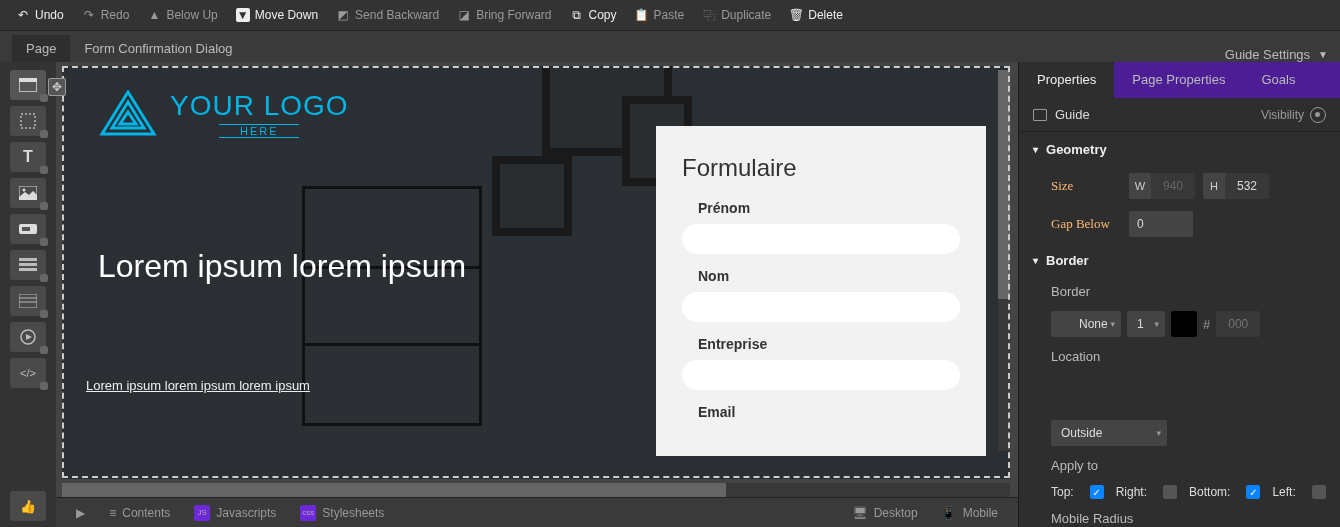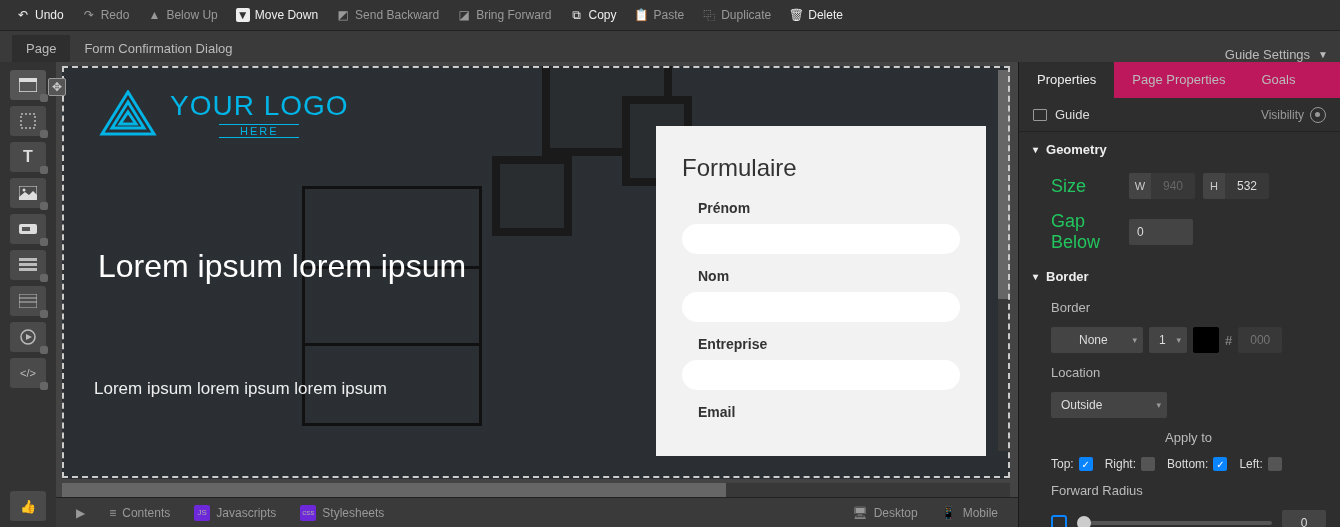--- a/index.html
+++ b/index.html
@@ -44,64 +44,64 @@
 .shelf::after { top: 66%; }
 
 
 .logo-box { position: absolute; top: 24px; left: 36px; display: flex; align-items: center; gap: 12px; }
 .logo-mark { width: 60px; height: 48px; position: relative; }
 .logo-text { color: #00b4e6; font-weight: 400; font-size: 28px; letter-spacing: 1px; }
 .logo-sub { color: #00b4e6; font-size: 11px; text-align: center; letter-spacing: 2px; border-top: 1px solid #00b4e6; border-bottom: 1px solid #00b4e6; width: 80px; margin: 2px auto 0; }
 
 
 .hero-h1 { position: absolute; top: 180px; left: 36px; color: #fff; font-size: 32px; font-weight: 400; line-height: 1.3; max-width: 420px; }
-.hero-p { position: absolute; top: 310px; left: 32px; color: #eee; font-size: 17px; max-width: 360px; line-height: 1.5; }
+.hero-p { position: absolute; top: 310px; left: 24px; color: #eee; font-size: 13px; max-width: 360px; line-height: 1.5; text-decoration: underline; }
 
 
 .form-panel { position: absolute; right: 24px; top: 60px; width: 330px; background: #f2f2f2; padding: 28px 26px; }
 .form-title { font-size: 24px; color: #333; font-weight: 500; margin-bottom: 18px; }
 .form-label { font-size: 14px; font-weight: 700; color: #333; margin-top: 14px; margin-bottom: 8px; display: block; margin-left: 16px; }
 .form-input { width: 100%; height: 30px; background: #fff; border: none; border-radius: 15px; padding: 0 14px; }
 
 
 .bottom-bar { height: 30px; background: #3a3a3a; display: flex; align-items: center; padding: 0 8px; border-top: 1px solid #222; }
 .bb-btn { display: flex; align-items: center; gap: 6px; padding: 4px 12px; color: #999; font-size: 12px; cursor: pointer; }
 .bb-icon-box { width: 16px; height: 16px; background: #6d28d9; border-radius: 2px; display: flex; align-items: center; justify-content: center; font-size: 8px; color: #aaa; }
 
 
 .props { width: 322px; background: #2e2e2e; display: flex; flex-direction: column; border-left: 1px solid #1a1a1a; }
-.props-tabs { display: flex; height: 36px; background: #be185d; align-items: stretch; }
+.props-tabs { display: flex; height: 36px; background: #4c1d95; align-items: stretch; }
 .props-tab { padding: 0 18px; display: flex; align-items: center; color: #bbb; font-size: 13px; cursor: pointer; border-bottom: 2px solid transparent; }
 .props-tab.active { background: #2e2e2e; color: #eee; }
 .props-body { flex: 1; overflow: auto; }
 
 .row-header { height: 34px; display: flex; align-items: center; padding: 0 14px; color: #ddd; font-size: 13px; border-bottom: 1px solid #222; }
 .row-header-icon { width: 14px; height: 12px; border: 1px solid #999; margin-right: 8px; border-radius: 1px; }
 .row-header-right { margin-left: auto; display: flex; align-items: center; gap: 6px; color: #999; font-size: 12px; }
 .vis-icon { width: 16px; height: 16px; border: 1.5px solid #999; border-radius: 50%; position: relative; }
 .vis-icon::after { content: ''; position: absolute; width: 5px; height: 5px; background: #999; border-radius: 50%; top: 4px; left: 4px; }
 
 .section-head { display: flex; align-items: center; padding: 10px 14px; color: #eee; font-weight: 700; font-size: 13px; cursor: pointer; }
 .chev { margin-right: 8px; font-size: 10px; }
 
 .prop-row { display: flex; align-items: center; padding: 6px 14px 6px 32px; gap: 8px; }
-.prop-label { color: #22c55e; font-size: 18px; flex: 0 0 70px; }
+.prop-label { color: #fdba74; font-size: 13px; flex: 0 0 70px; font-family: Liberation Serif, serif; }
 .prop-label-sm { color: #bbb; font-size: 13px; }
 .num-box { display: flex; align-items: center; }
 .num-tag { width: 22px; height: 26px; background: #444; color: #ccc; display: flex; align-items: center; justify-content: center; font-size: 11px; border-radius: 2px 0 0 2px; }
 .num-input { width: 44px; height: 26px; background: #383838; border: none; color: #ddd; text-align: center; font-size: 12px; border-radius: 0 2px 2px 0; }
 .num-input.dim { color: #666; }
 .gap-input { width: 64px; height: 26px; background: #444; border: none; color: #ddd; padding: 0 8px; font-size: 12px; border-radius: 2px; }
 
 .select { height: 26px; background: #444; border: none; color: #ddd; padding: 0 24px 0 10px; font-size: 12px; border-radius: 2px; position: relative; display: flex; align-items: center; cursor: pointer; }
 .select-arrow { position: absolute; right: 6px; font-size: 9px; color: #999; }
 .color-swatch { width: 26px; height: 26px; background: #000; border-radius: 2px; }
 
 .apply-row { display: flex; align-items: center; padding: 6px 14px 6px 32px; gap: 12px; flex-wrap: wrap; }
-.check-group { display: flex; align-items: center; gap: 5px; font-size: 12px; color: #ddd; }
+.check-group { display: flex; align-items: center; gap: 16px; font-size: 12px; color: #ddd; }
 .chk { width: 14px; height: 14px; background: #555; border-radius: 2px; display: flex; align-items: center; justify-content: center; font-size: 10px; }
 .chk.on { background: #0a84ff; color: #fff; }
 
 .slider-row { display: flex; align-items: center; padding: 6px 14px 6px 32px; gap: 10px; }
 .slider-track { flex: 1; height: 4px; background: #555; border-radius: 2px; position: relative; }
 .slider-thumb { position: absolute; left: 0; top: -5px; width: 14px; height: 14px; background: #ccc; border-radius: 50%; }
 .slider-val { width: 44px; height: 26px; background: #444; border: none; color: #ddd; text-align: center; font-size: 12px; border-radius: 2px; }
 
 .footer-check { display: flex; align-items: center; padding: 10px 14px; gap: 8px; font-size: 12px; color: #ddd; border-top: 1px solid #222; }
 </style>
@@ -340,42 +340,42 @@
       </div>
 
       <div class="section-head">
           <span class="chev">▾</span>
           <span>Border</span>
         </div>
       <div class="prop-row" style="padding-left:32px;">
         <span class="prop-label-sm">Border</span>
       </div>
       <div class="prop-row" style="gap:6px;">
-        <div class="select" style="width:92px;padding-left:28px;">
+        <div class="select" style="width:70px;padding-left:28px;">
             <span>None</span>
             <span class="select-arrow">▾</span>
           </div>
         <div class="select" style="width:38px;">
             <span>1</span>
             <span class="select-arrow">▾</span>
           </div>
         <div class="color-swatch"></div>
         <span style="color:#999;">#</span>
         <input class="num-input dim" style="width: 44px; border-radius: 2px;" placeholder="000">
       </div>
       <div class="prop-row" style="padding-left:32px;">
         <span class="prop-label-sm">Location</span>
       </div>
       <div class="prop-row">
-        <div class="select" style="width:116px;">
+        <div class="select" style="width:116px;margin-top:44px;">
             <span>Outside</span>
             <span class="select-arrow">▾</span>
           </div>
       </div>
-      <div class="prop-row" style="padding-left:32px;justify-content:center;">
+      <div class="prop-row" style="padding-left:32px;">
         <span class="prop-label-sm">Apply to</span>
       </div>
       <div class="apply-row">
         <div class="check-group">
             <span>Top:</span>
             <span class="chk on">✓</span>
           </div>
         <div class="check-group">
             <span>Right:</span>
             <span class="chk"></span>
@@ -383,21 +383,21 @@
         <div class="check-group">
             <span>Bottom:</span>
             <span class="chk on">✓</span>
           </div>
         <div class="check-group">
             <span>Left:</span>
             <span class="chk"></span>
           </div>
       </div>
       <div class="prop-row" style="padding-left:32px;">
-        <span class="prop-label-sm">Forward Radius</span>
+        <span class="prop-label-sm">Mobile Radius</span>
       </div>
       <div class="slider-row">
         <span style="width:16px;height:16px;border:2px solid #0a84ff;border-radius:3px;display:inline-block;"></span>
         <div class="slider-track">
             <div class="slider-thumb"></div>
           </div>
         <input class="slider-val" value="0" style="">
       </div>
       <div class="footer-check">
         

